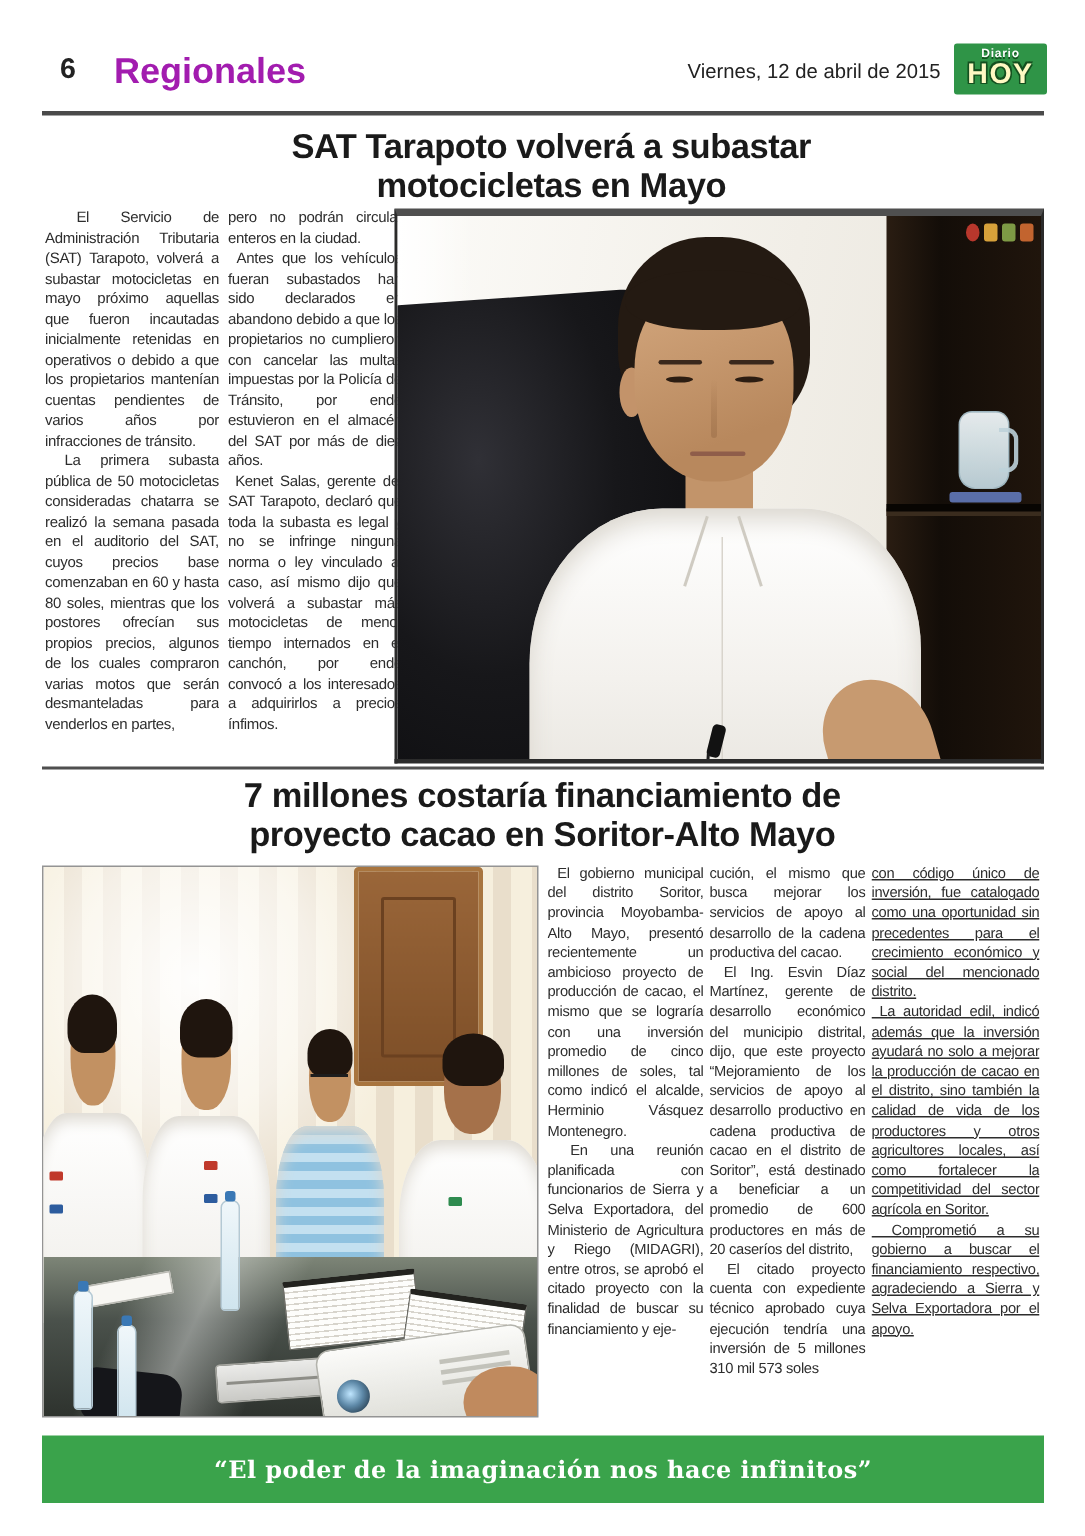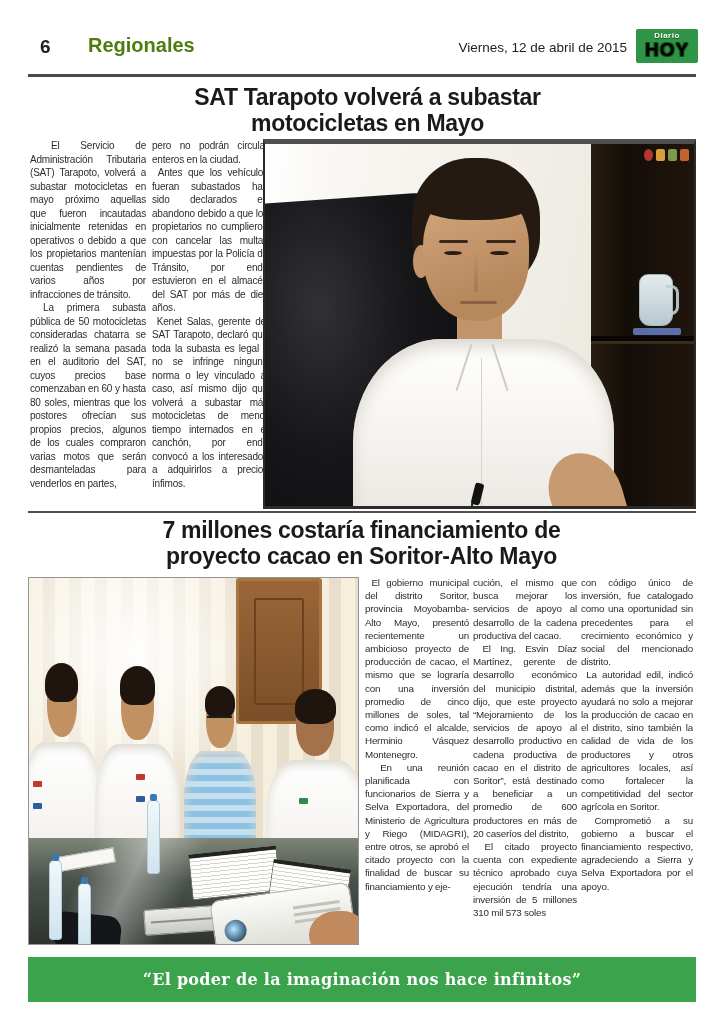--- a/index.html
+++ b/index.html
@@ -2,48 +2,48 @@
 <html lang="es"><head>
 <meta charset="utf-8">
 <style>
   * { margin:0; padding:0; box-sizing:border-box; }
   html,body { background:#ffffff; }
   body { font-family:"Liberation Sans", sans-serif; }
   .page { position:relative; width:723px; height:1024px; background:#ffffff; overflow:hidden; }
 
   
   .pnum   { position:absolute; left:40px;  top:36px; font-size:19px; font-weight:bold; color:#222; }
-  .section{ position:absolute; left:88px;  top:34px; font-size:20px; font-weight:bold; color:#4d7c0f; }
+  .section{ position:absolute; left:76px;  top:34px; font-size:24px; font-weight:bold; color:#a21caf; }
   .date   { position:absolute; right:96px; top:40px; font-size:13.5px; color:#222; }
   .logo   { position:absolute; left:636px; top:29px; width:62px; height:34px; background:#2f9447;
             border-radius:2px; text-align:center; line-height:1; padding-top:3px; }
   .logo-top { display:block; font-size:8px; font-weight:bold; color:#fff; letter-spacing:.5px;
               text-shadow:0 1px 0 #14501f; }
-  .logo-main{ display:block; font-size:19px; font-weight:bold; color:#000000; letter-spacing:1px;
+  .logo-main{ display:block; font-size:19px; font-weight:bold; color:#fef9c3; letter-spacing:1px;
               text-shadow:1px 1px 0 #14501f,-1px 1px 0 #14501f,1px -1px 0 #14501f,-1px -1px 0 #14501f; }
 
   .rule1 { position:absolute; left:28px; top:74px;  width:668px; height:3px; background:#4a4a4a; }
   .rule2 { position:absolute; left:28px; top:511px; width:668px; height:2px; background:#4f4f4f; }
 
   
   .headline { position:absolute; left:0; width:723px; text-align:center; color:#1a1a1a;
               font-weight:bold; font-size:23px; line-height:26px; letter-spacing:-0.3px; }
   .h1 { top:84px;padding-left:12px; } .h2 { top:517px; }
   .headline span { display:block; }
 
   
   .coltext { position:absolute; font-size:10px; line-height:13.5px; letter-spacing:-0.2px;
              color:#2d2d2d; text-align:justify; white-space:pre-line; overflow:hidden;
              hyphens:auto; -webkit-hyphens:auto; }
   .a1c1 { left:30px;  top:139px; width:116px; height:372px; }
   .a1c2 { left:152px; top:139px; width:116px; height:372px; }
   .a2c  { top:576px; height:370px; font-size:9.8px; line-height:13.2px; }
   .a2c1 { left:365px; width:104px; }
   .a2c2 { left:473px; width:104px; }
-  .a2c3 { left:581px; width:112px; }
+  .a2c3 { left:581px; width:112px;text-decoration:underline; }
 
   
   .banner { position:absolute; left:28px; top:957px; width:668px; height:45px; background:#3aa34b;
             display:flex; align-items:center; justify-content:center; }
   .banner span { font-family:"DejaVu Serif", serif; font-weight:bold; font-size:16px; color:#ffffff;
                  letter-spacing:.3px; }
 
   
   .photo1 { position:absolute; left:263px; top:139px; width:433px; height:370px; overflow:hidden;
             border-top:5px solid #4f4f4f; border-left:2px solid #2b2b2b; border-right:2px solid #2b2b2b;

